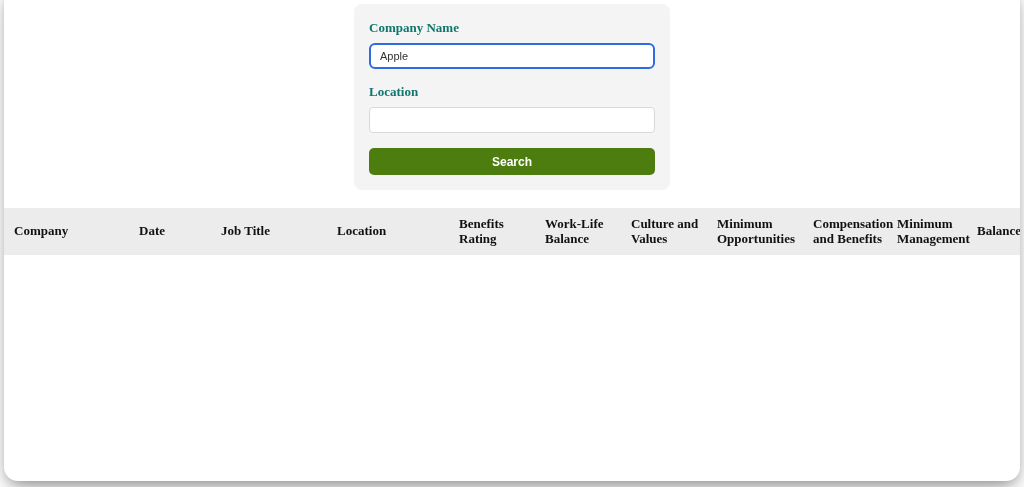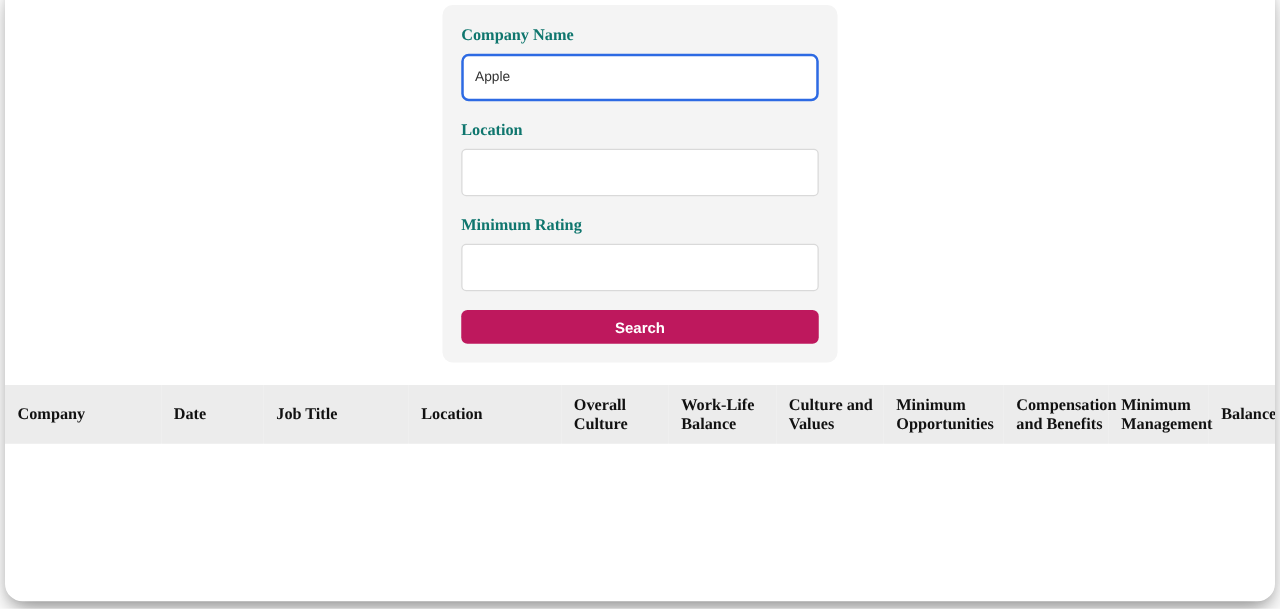--- a/index.html
+++ b/index.html
@@ -34,42 +34,42 @@
     font-size: 13px;
     font-weight: bold;
     color: #0f766e;
     margin-bottom: 7px;
     font-family: "Liberation Serif", serif;
   }
   .field-group + .field-group { margin-top: 15px; }
   .text-input {
     display: block;
     width: 100%;
-    height: 38px;
+    height: 26px;
     border: 1px solid #d9d9d9;
     border-radius: 4px;
     background: #ffffff;
     font-family: "Liberation Sans", sans-serif;
     font-size: 11px;
     color: #333333;
     padding: 0 9px;
     outline: none;
   }
   .text-input.focused {
     border: 2px solid #2d6ae3;
     border-radius: 6px;
   }
   .search-btn {
     display: block;
     width: 100%;
     height: 27px;
     margin-top: 15px;
     border: none;
     border-radius: 5px;
-    background: #be185d;
+    background: #4d7c0f;
     color: #ffffff;
     font-family: "Liberation Sans", sans-serif;
     font-size: 12px;
     font-weight: bold;
     cursor: pointer;
   }
 
   
   .results-table {
     width: 100%;
@@ -100,24 +100,20 @@
     <div class="field-group">
       <label class="field-label">Company Name</label>
       <input class="text-input focused" type="text" value="Apple" style="">
     </div>
 
     <div class="field-group">
       <label class="field-label">Location</label>
       <input class="text-input" type="text" value="" style="">
     </div>
 
-    <div class="field-group">
-      <label class="field-label">Minimum Rating</label>
-      <input class="text-input" type="text" value="" style="">
-    </div>
 
     <button class="search-btn">Search</button>
   </div>
 
   <table class="results-table">
     <colgroup>
       <col style="width:125px">
       <col style="width:82px">
       <col style="width:116px">
       <col style="width:122px">
@@ -128,21 +124,21 @@
       <col style="width:84px">
       <col style="width:80px">
       <col>
     </colgroup>
     <thead>
       <tr>
         <th>Company</th>
         <th>Date</th>
         <th>Job Title</th>
         <th>Location</th>
-        <th>Overall Culture</th>
+        <th>Benefits Rating</th>
         <th>Work-Life Balance</th>
         <th>Culture and Values</th>
         <th>Minimum Opportunities</th>
         <th>Compensation and Benefits</th>
         <th>Minimum Management</th>
         <th>Balance</th>
       </tr>
     </thead>
     <tbody></tbody>
   </table>

